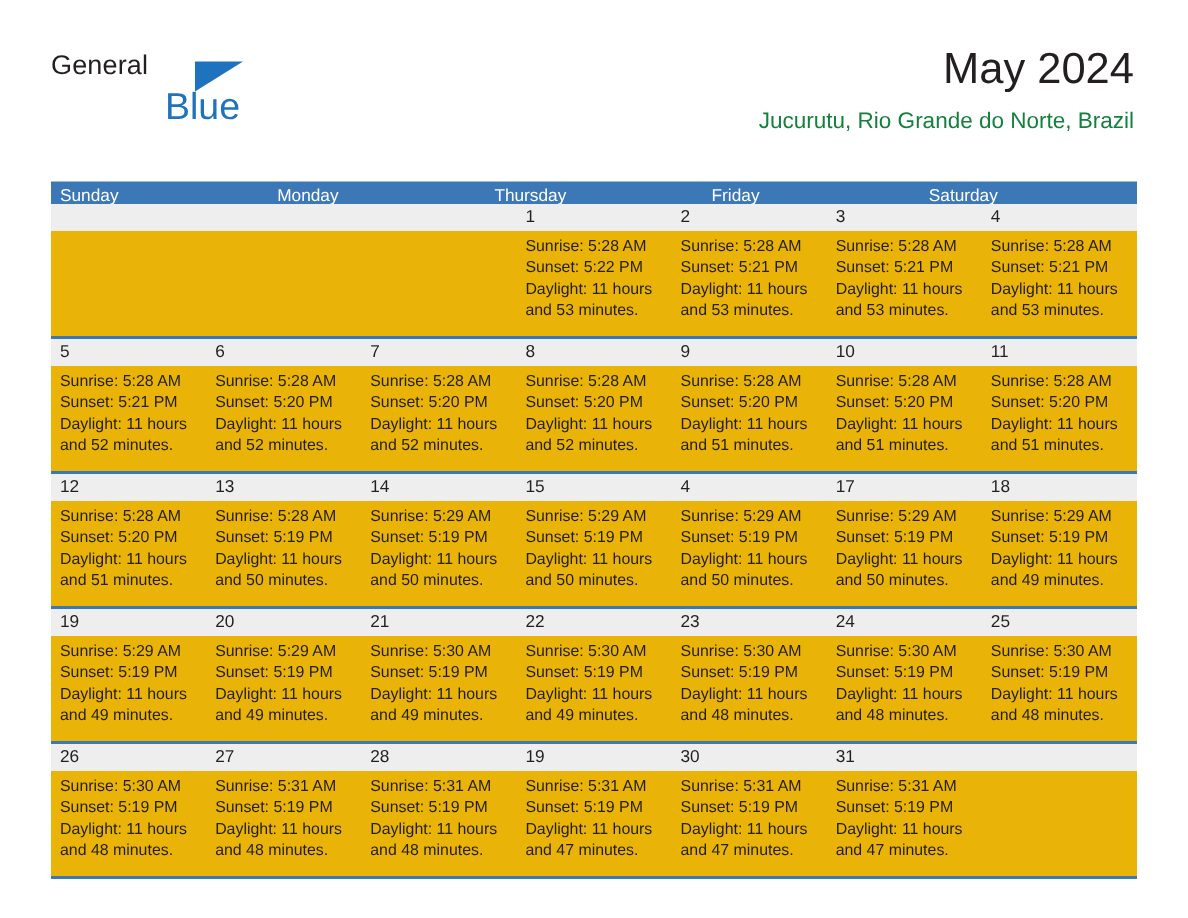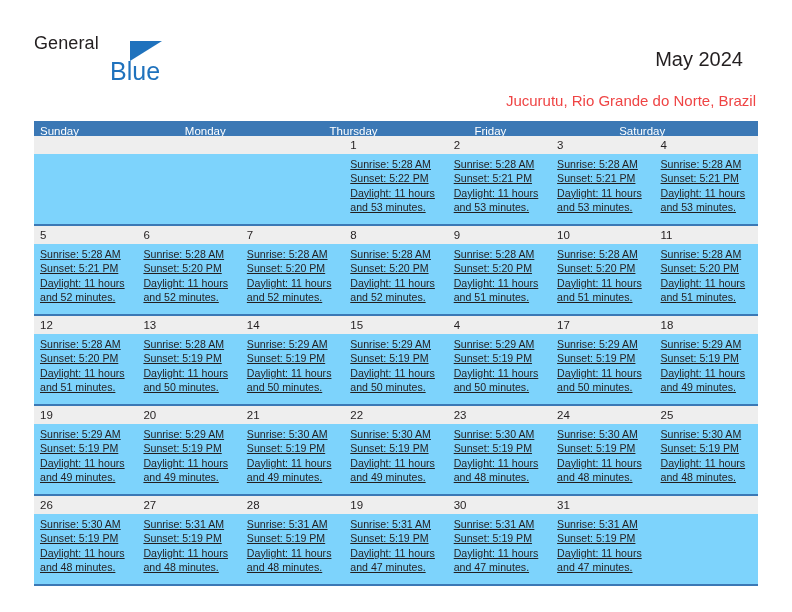--- a/index.html
+++ b/index.html
@@ -64,31 +64,31 @@
     line-height: 30px;
   }
 
   .title-block {
     position: absolute;
     right: 0;
     top: 0;
     text-align: right;
   }
   .month-title {
-    font-size: 20px;
+    font-size: 29px;
     font-weight: normal;
     color: #231f20;
     line-height: 36px;
-    margin: 13px;
+    margin: 0;
     white-space: nowrap;
   }
   .location-title {
     font-size: 15px;
     font-weight: normal;
-    color: #ef4444;
+    color: #15803d;
     line-height: 22px;
     margin: 6px 0 0 0;
     white-space: nowrap;
   }
 
   
   .calendar {
     position: absolute;
     left: 34px;
     top: 106px;
@@ -122,23 +122,22 @@
   .daynum {
     flex: 1 1 0;
     font-size: 11.5px;
     line-height: 18px;
     padding-left: 6px;
     color: #231f20;
     box-sizing: border-box;
   }
   .week-body {
     display: flex;
-    background: #7dd3fc;
+    background: #eab308;
     height: 70px;
-    text-decoration: underline;
   }
   .daycell {
     flex: 1 1 0;
     padding: 3px 6px 0 6px;
     box-sizing: border-box;
   }
   .dayline {
     font-size: 10.6px;
     line-height: 14.4px;
     color: #231f20;

